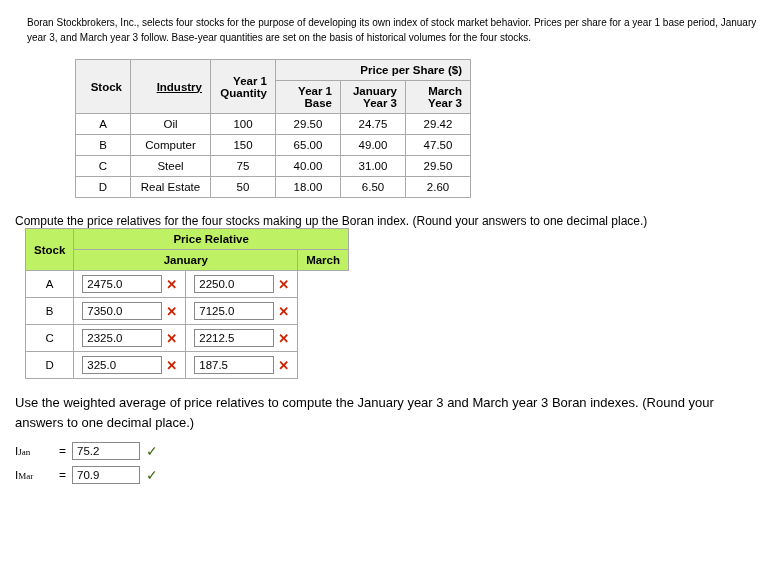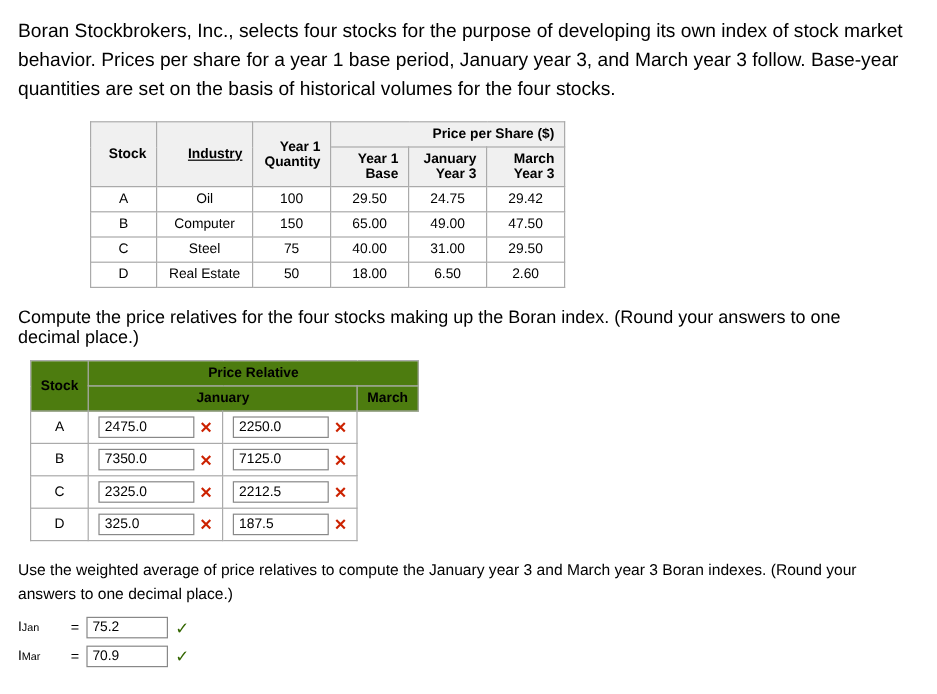--- a/index.html
+++ b/index.html
@@ -5,24 +5,25 @@
     * { box-sizing: border-box; margin: 0; padding: 0; }
     body {
       font-family: Arial, sans-serif;
       font-size: 12px;
       background: #fff;
       color: #000;
       padding: 15px;
       width: 781px;
     }
     .intro-text {
-      font-size: 16px;
+      font-size: 10px;
       line-height: 1.5;
       margin-bottom: 14px;
       max-width: 740px;
+      margin-left: 12px;
     }
     
     .main-table-wrapper {
       margin-left: 60px;
       margin-bottom: 16px;
     }
     .main-table {
       border-collapse: collapse;
       font-size: 11.5px;
     }
@@ -45,39 +46,38 @@
     }
     .main-table .qty-col {
       width: 65px;
     }
     .main-table .price-col {
       width: 65px;
     }
 
     
     .compute-text {
-      font-size: 15px;
-      margin-bottom: 10px;
+      font-size: 12px;
       max-width: 740px;
     }
     .pr-table-wrapper {
       margin-left: 10px;
       margin-bottom: 14px;
     }
     .pr-table {
       border-collapse: collapse;
       font-size: 11.5px;
     }
     .pr-table th, .pr-table td {
       border: 1px solid #aaa;
       padding: 4px 8px;
       text-align: center;
     }
     .pr-table th {
-      background: #4d7c0f;
+      background: #bef264;
       font-weight: bold;
     }
     .pr-input {
       width: 80px;
       border: 1px solid #888;
       padding: 2px 4px;
       font-size: 11.5px;
       text-align: left;
     }
     .x-icon {
@@ -108,20 +108,21 @@
     }
     .index-label {
       font-size: 11.5px;
       margin-right: 4px;
       min-width: 40px;
       display: flex;
       align-items: baseline;
     }
     .index-label sub {
       font-size: 9px;
+      font-family: Liberation Serif, serif;
     }
     .eq-sign {
       margin-right: 6px;
       font-size: 12px;
     }
     .index-input {
       width: 68px;
       border: 1px solid #888;
       padding: 2px 4px;
       font-size: 11.5px;

